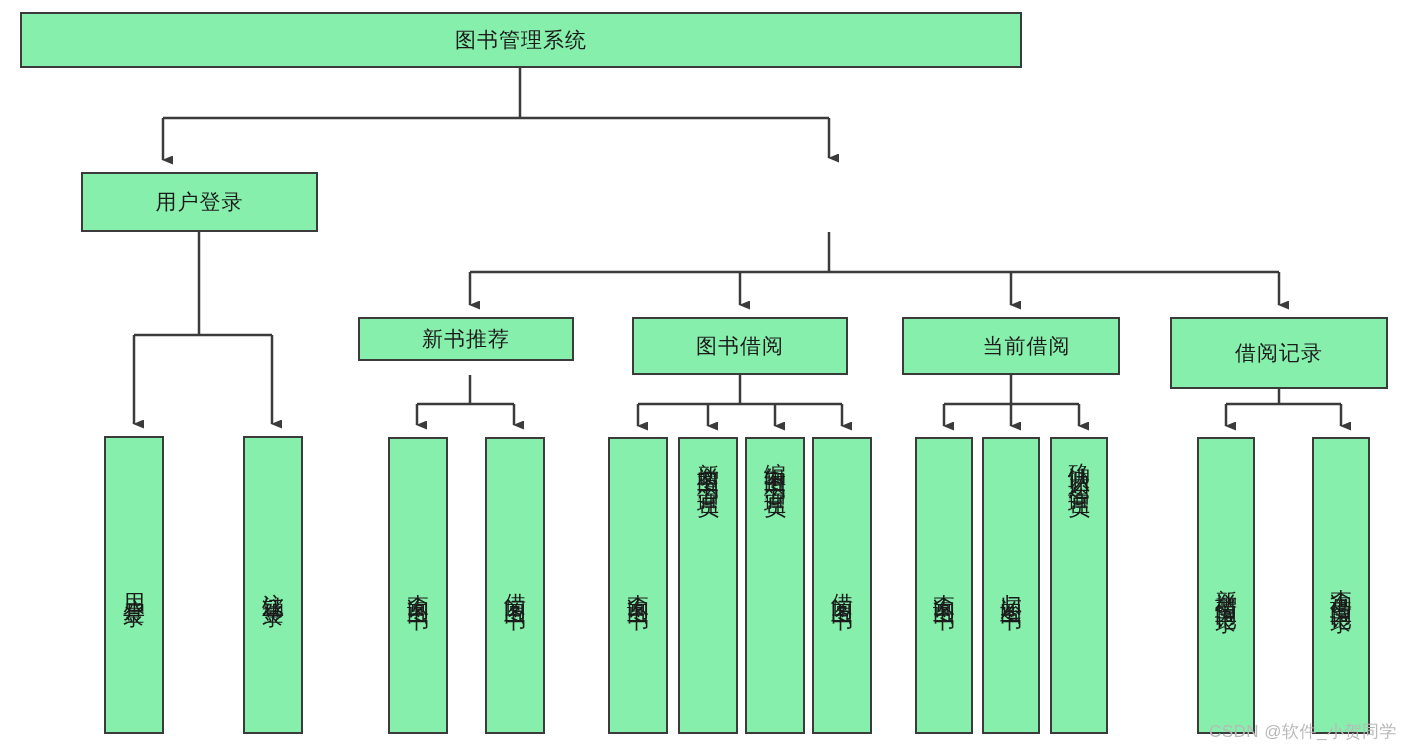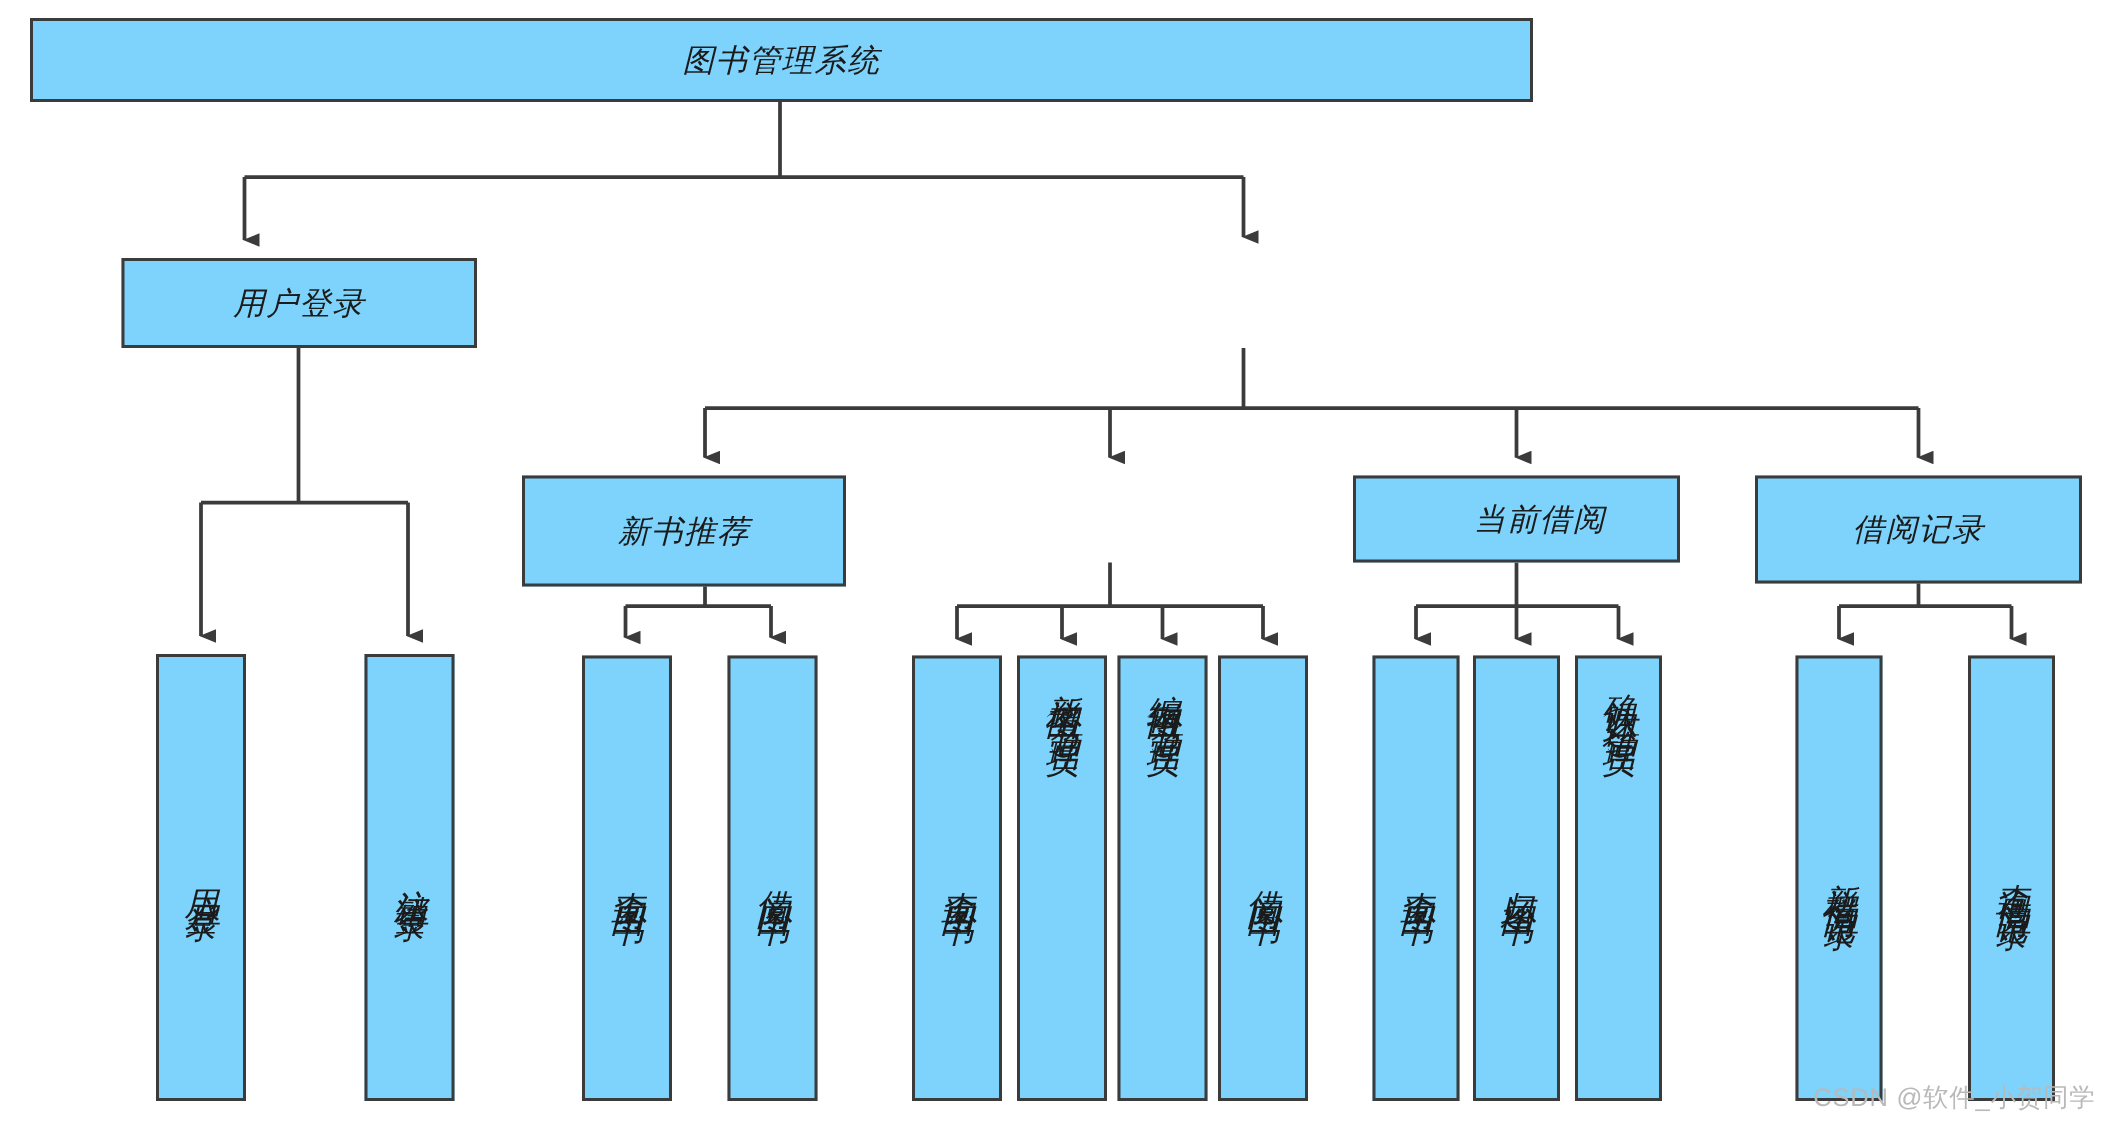--- a/index.html
+++ b/index.html
@@ -21,27 +21,26 @@
     position: absolute;
     left: 0;
     top: 0;
     width: 1405px;
     height: 747px;
     pointer-events: none;
   }
   .node {
     position: absolute;
     box-sizing: border-box;
-    background: #7dd3fc;
+    background: #86efac;
     border: 2px solid #3b3b3b;
     display: flex;
     align-items: center;
     justify-content: center;
     color: #1b1b1b;
-    font-style: italic;
   }
   .node.horiz {
     font-size: 21px;
     letter-spacing: 1px;
   }
   .node.vert {
     align-items: flex-start;
     justify-content: center;
     padding-top: 10px;
     font-size: 22px;
@@ -127,24 +126,27 @@
 
   <div class="node horiz" style="left:20px; top:12px; width:1002px; height:56px;">
     <span>图书管理系统</span>
   </div>
 
   <div class="node horiz" style="left:81px; top:172px; width:237px; height:60px;">
     <span>用户登录</span>
   </div>
 
 
-  <div class="node horiz" style="left:348px; top:317px; width:216px; height:74px;">
+  <div class="node horiz" style="left:358px; top:317px; width:216px; height:44px;">
     <span>新书推荐</span>
   </div>
 
+  <div class="node horiz" style="left:632px; top:317px; width:216px; height:58px;">
+    <span>图书借阅</span>
+  </div>
 
   <div class="node horiz" style="left:902px; top:317px; width:218px; height:58px;padding-left:31px;">
     <span>当前借阅</span>
   </div>
 
   <div class="node horiz" style="left:1170px; top:317px; width:218px; height:72px;">
     <span>借阅记录</span>
   </div>
 
   <div class="node vert center-text" style="left:104px; top:436px; width:60px; height:298px;">

